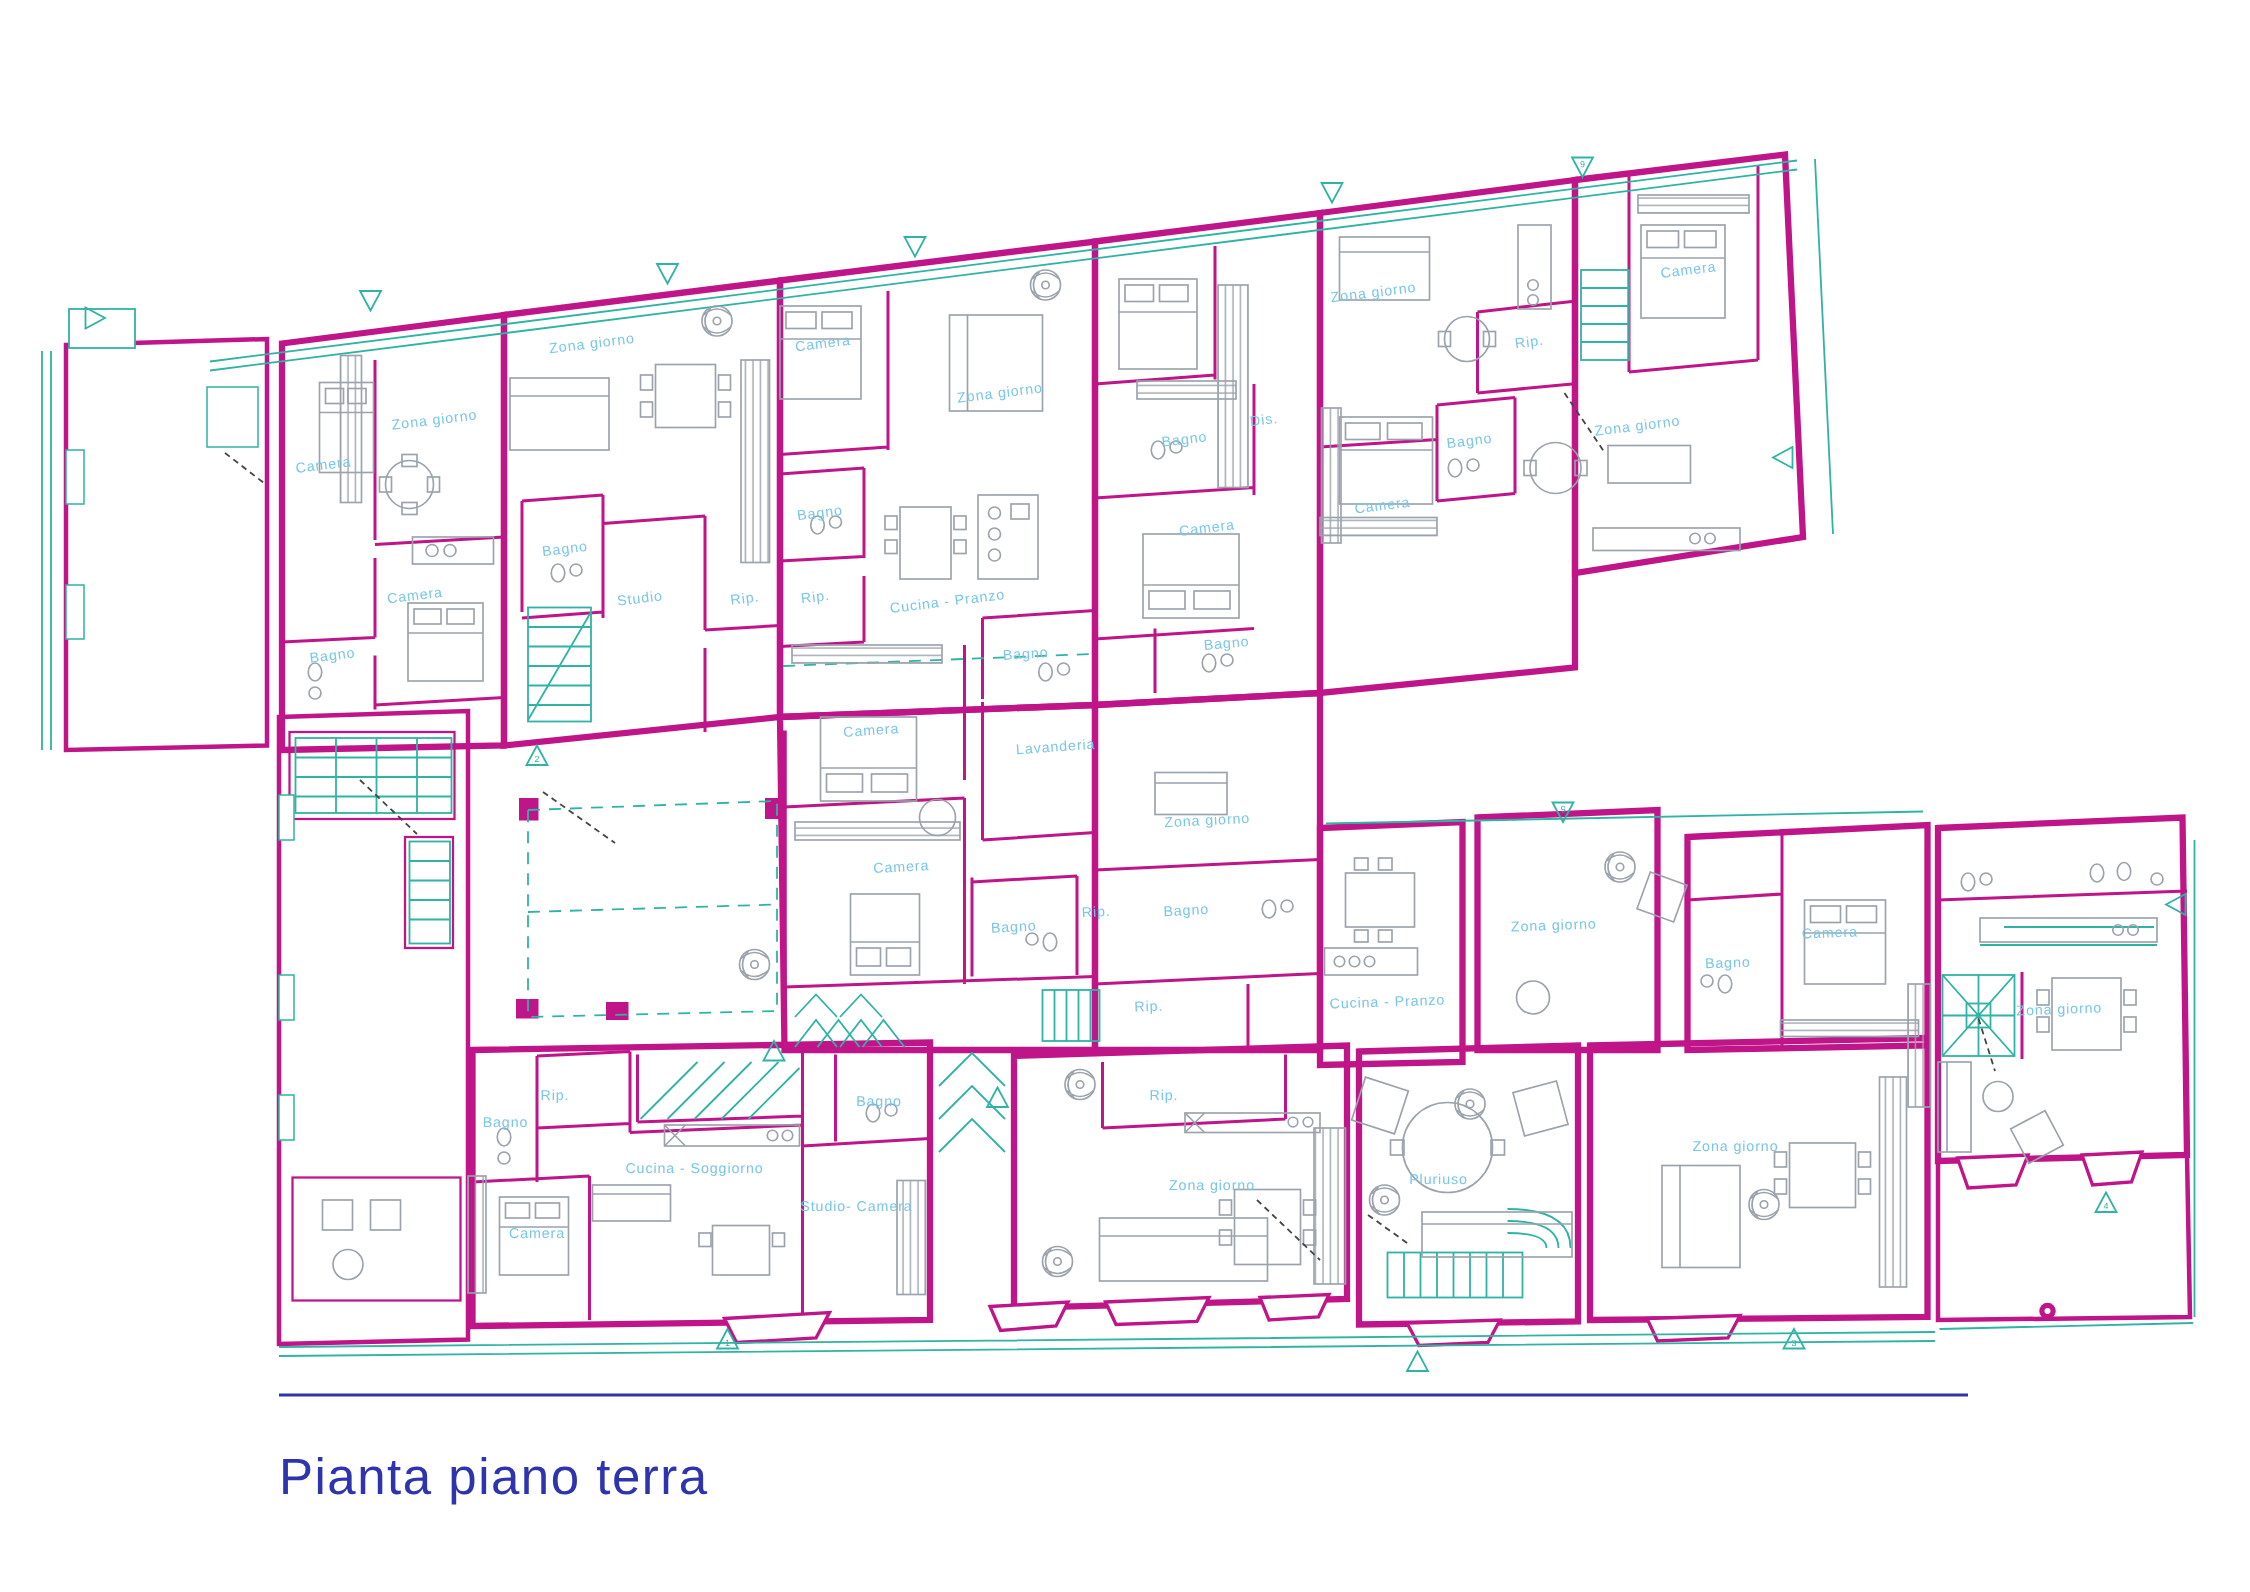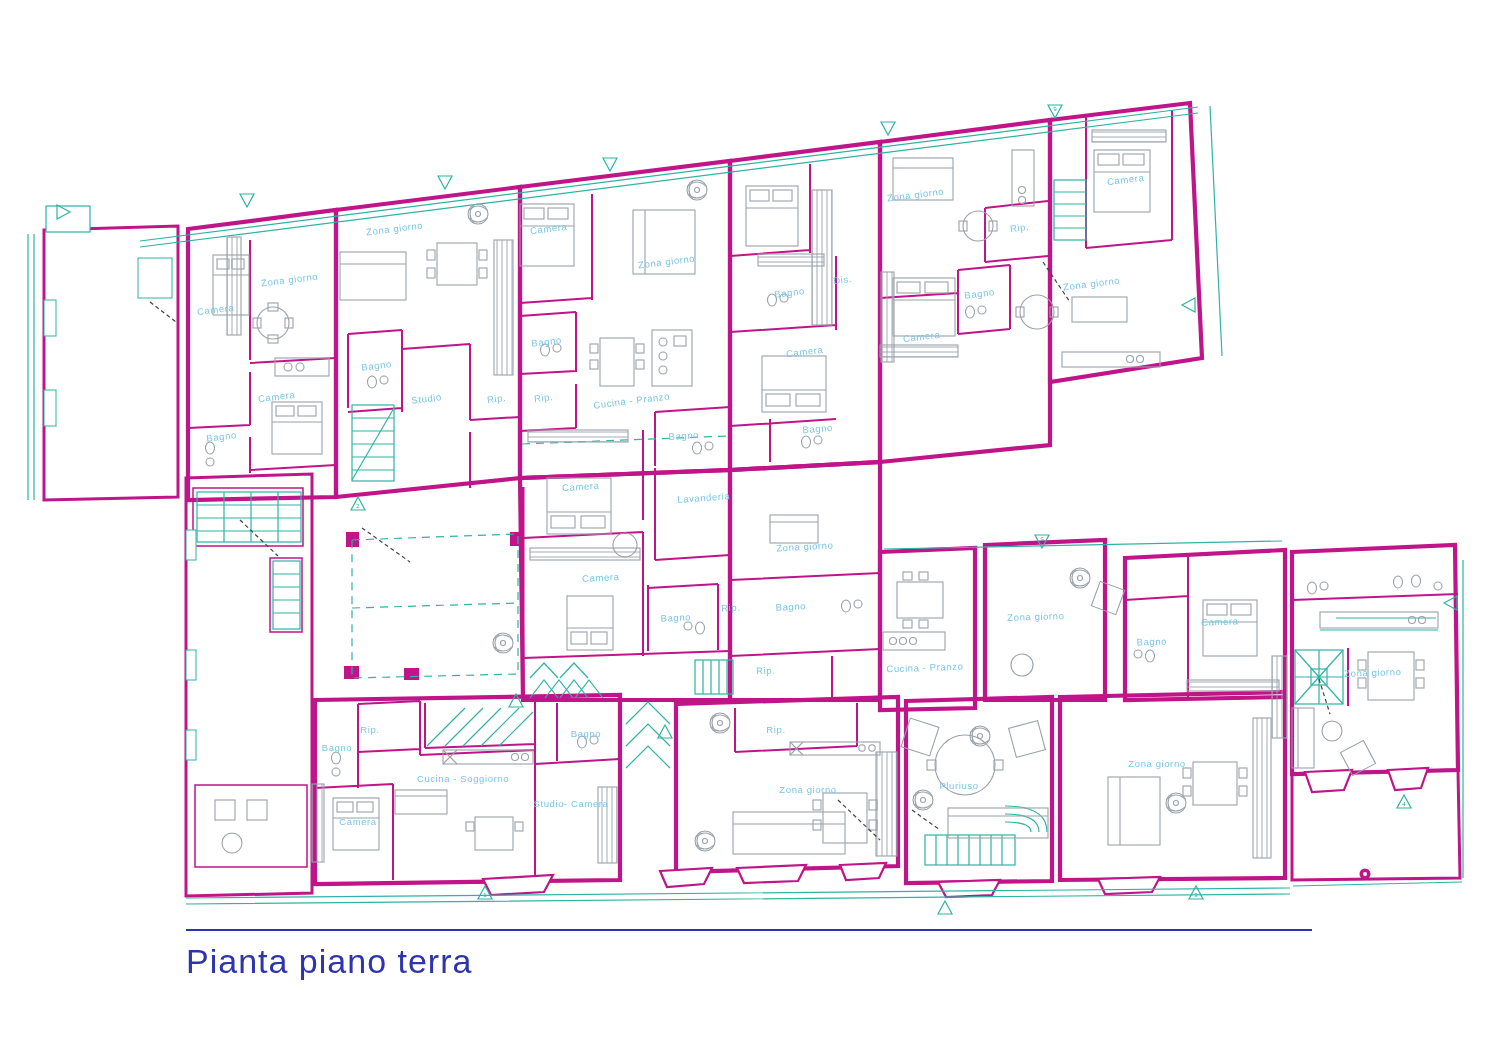--- a/index.html
+++ b/index.html
@@ -15,21 +15,21 @@
   .fx{stroke:var(--fix);fill:none;stroke-width:1.2;}
   .fxd{stroke:var(--fix);fill:none;stroke-width:1.2;stroke-dasharray:8 6;}
   .fu{stroke:var(--furn);fill:none;stroke-width:1.1;}
   .bd{stroke:var(--dash);fill:none;stroke-width:1.2;stroke-dasharray:4 3;}
   .th{fill:#ffffff;stroke:var(--wall);stroke-width:2.2;}
   .pil{fill:var(--wall);stroke:none;}
   .lbl{font-family:"Liberation Sans",sans-serif;font-size:9.5px;letter-spacing:.6px;
        fill:var(--label);text-anchor:middle;}
   .mknum{font-family:"Liberation Sans",sans-serif;font-size:6px;fill:var(--fix);text-anchor:middle;}
   .title-line{position:absolute;left:186px;top:929px;width:1126px;height:2px;background:var(--title);}
-  .page-title{position:absolute;left:186px;top:942px;font-size:34px;font-weight:400;
+  .page-title{position:absolute;left:186px;top:966px;font-size:34px;font-weight:400;
               color:var(--title);letter-spacing:1px;font-family:"Liberation Sans",sans-serif;}
 </style>
 </head>
 <body>
 
 <div class="page">
 <svg width="1500" height="1061" viewBox="0 0 1500 1061">
   <defs>
     <pattern id="hatch" width="7" height="7" patternUnits="userSpaceOnUse" patternTransform="rotate(45)">
       <rect width="7" height="7" fill="#fdf8f6"></rect>

